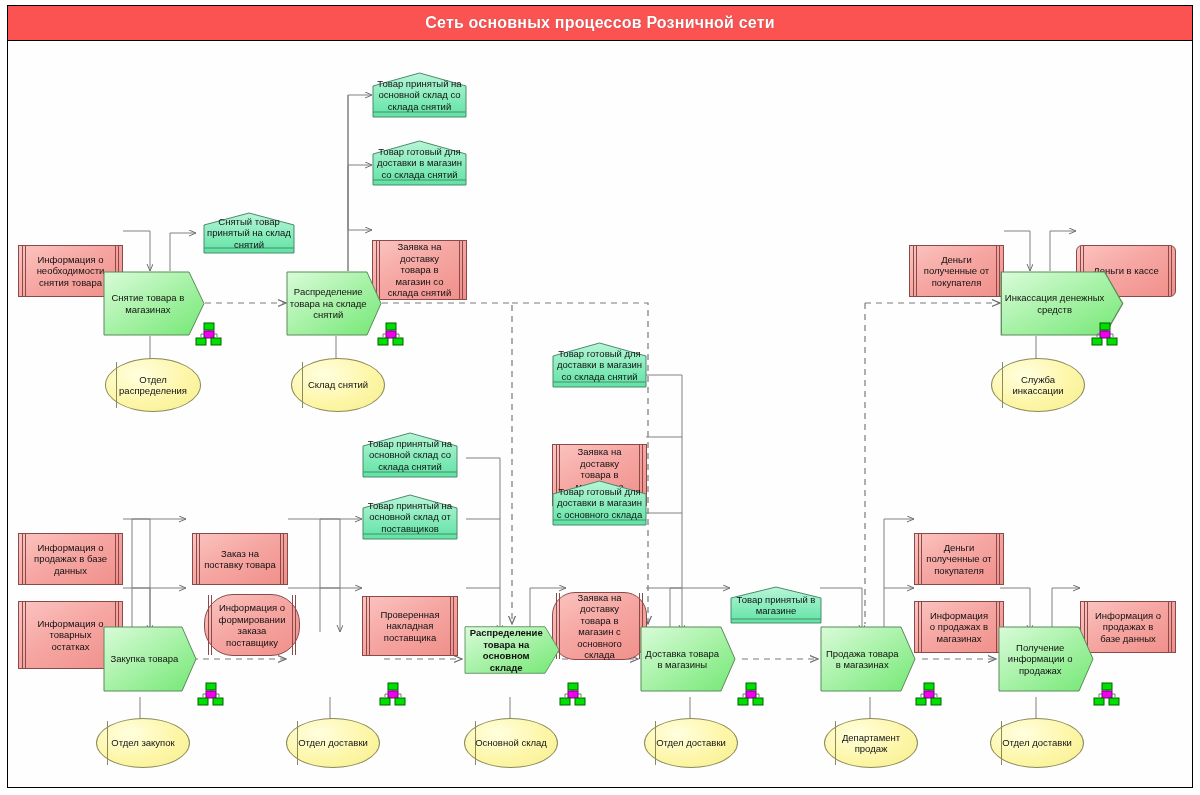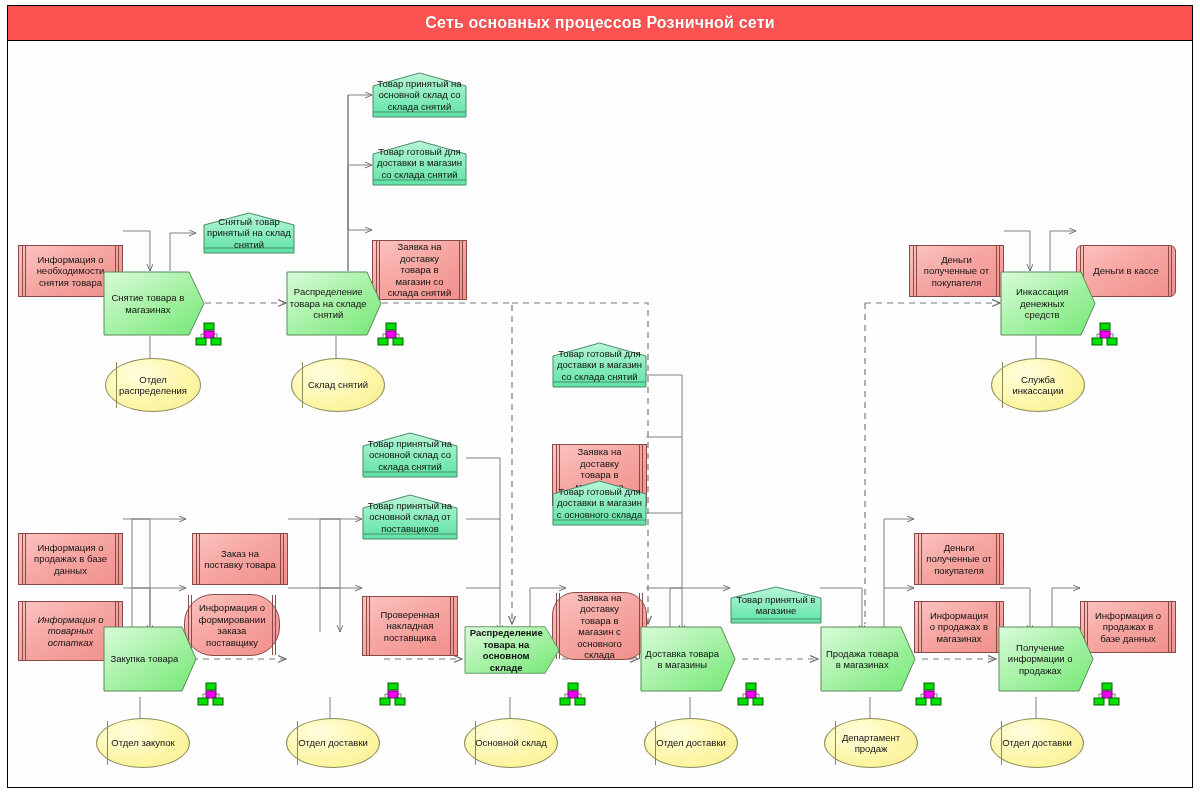--- a/index.html
+++ b/index.html
@@ -231,21 +231,21 @@
     </div>
     <div class="node doc" style="left:1076px;top:205px;width:100px;height:52px;border-radius:6px;">
       <div class="inner">
           <span class="bar b1"></span>
           <span class="bar b2"></span>
         <span class="txt">Деньги в кассе</span>
         <span class="bar b3"></span>
           <span class="bar b4"></span>
         </div>
     </div>
-    <div class="proc" style="left:1000px;top:271px;width:96px;height:65px;">
+    <div class="proc" style="left:1000px;top:271px;width:96px;height:65px;padding-left:28px;">
       <svg class="shp" viewBox="0 0 96 65" preserveAspectRatio="none">
         <path d="M1,1 L81,1 L95,32.5 L81,64 L1,64 Z" fill="url(#gp1)" stroke="#5a8a5a" stroke-width="1"></path>
       </svg>
       <div class="txt">Инкассация денежных средств</div>
     </div>
     <div class="org" style="left:991px;top:358px;width:92px;height:52px;">
       <span class="vline"></span>
       <div class="txt">Служба инкассации</div>
     </div>
 
@@ -287,40 +287,40 @@
 
     <div class="node doc" style="left:18px;top:493px;width:105px;height:52px;">
       <div class="inner">
           <span class="bar b1"></span>
           <span class="bar b2"></span>
         <span class="txt">Информация о продажах в базе данных</span>
         <span class="bar b3"></span>
           <span class="bar b4"></span>
         </div>
     </div>
-    <div class="node doc" style="left:18px;top:561px;width:105px;height:60px;font-style:italic;">
+    <div class="node doc" style="left:18px;top:561px;width:105px;height:68px;">
       <div class="inner">
           <span class="bar b1"></span>
           <span class="bar b2"></span>
         <span class="txt">Информация о товарных остатках</span>
         <span class="bar b3"></span>
           <span class="bar b4"></span>
         </div>
     </div>
 
     <div class="node doc" style="left:192px;top:493px;width:96px;height:52px;">
       <div class="inner">
           <span class="bar b1"></span>
           <span class="bar b2"></span>
         <span class="txt">Заказ на поставку товара</span>
         <span class="bar b3"></span>
           <span class="bar b4"></span>
         </div>
     </div>
-    <div class="node doc" style="left:184px;top:554px;width:96px;height:62px;border-radius:29px;">
+    <div class="node doc" style="left:204px;top:554px;width:96px;height:62px;border-radius:29px;">
       <div class="inner">
           <span class="bar b1"></span>
           <span class="bar b2"></span>
         <span class="txt">Информация о формировании заказа поставщику</span>
         <span class="bar b3"></span>
           <span class="bar b4"></span>
         </div>
     </div>
 
     <div class="evt" style="left:362px;top:432px;width:96px;height:46px;">

